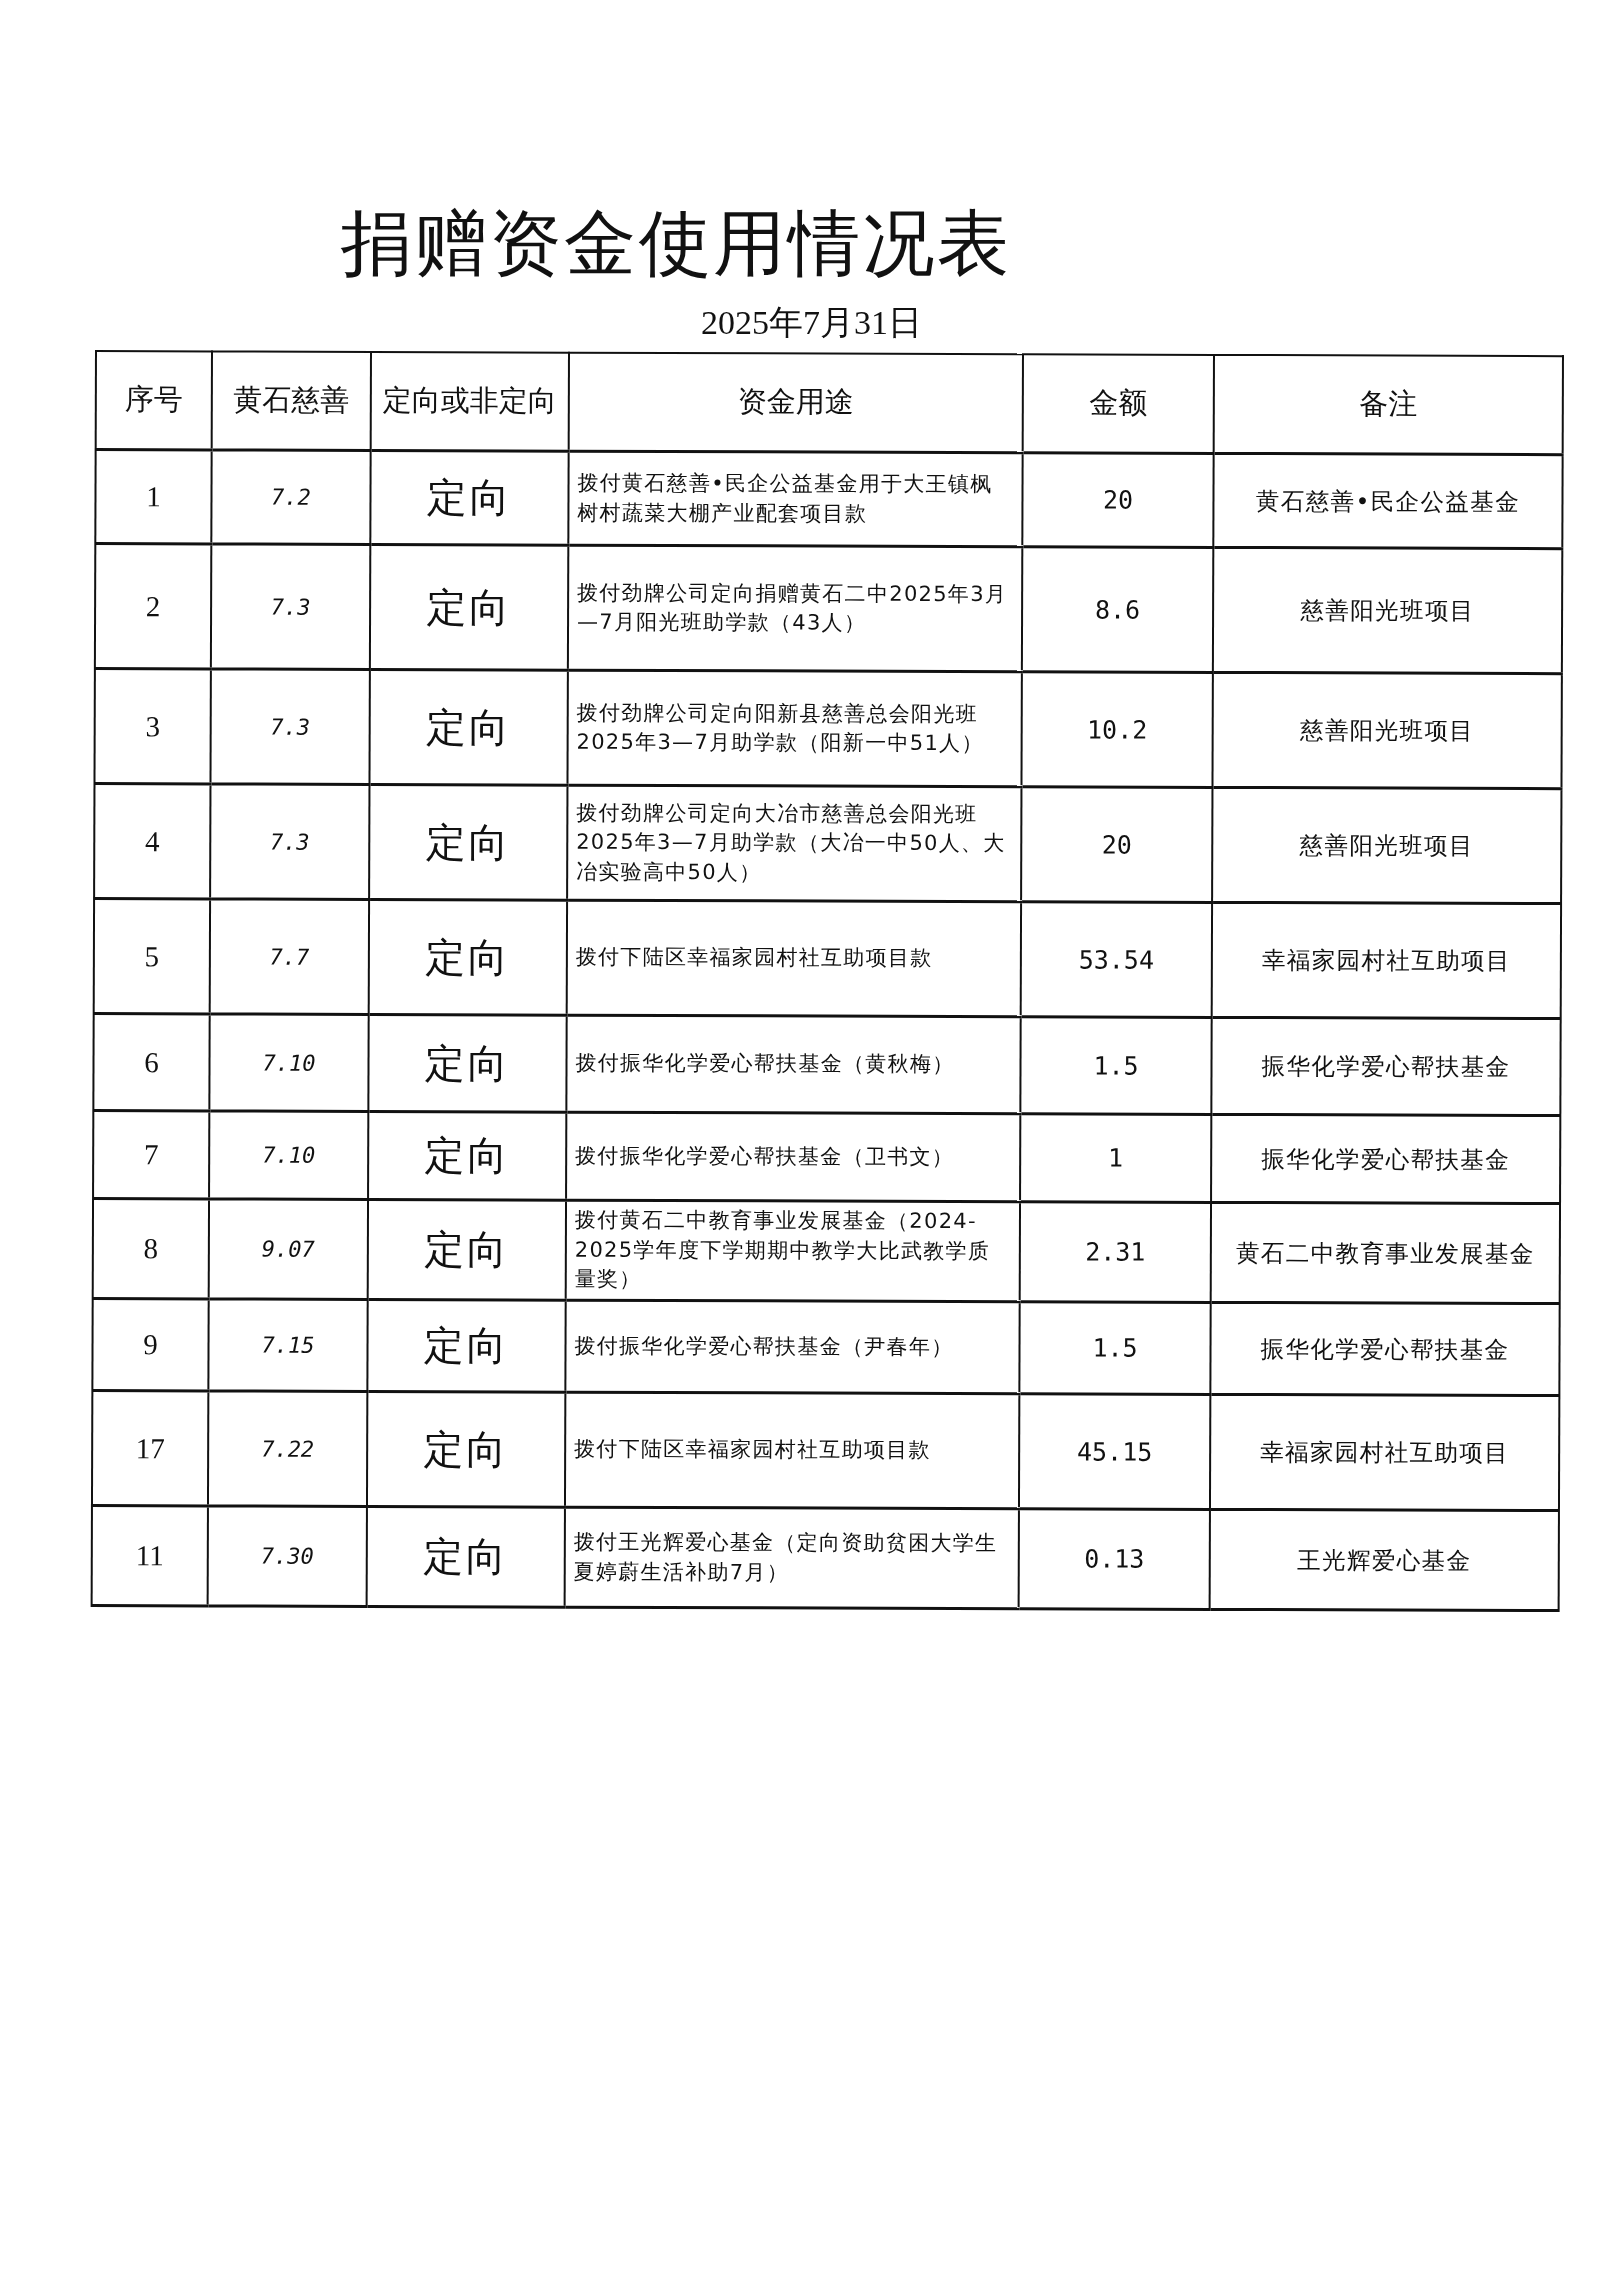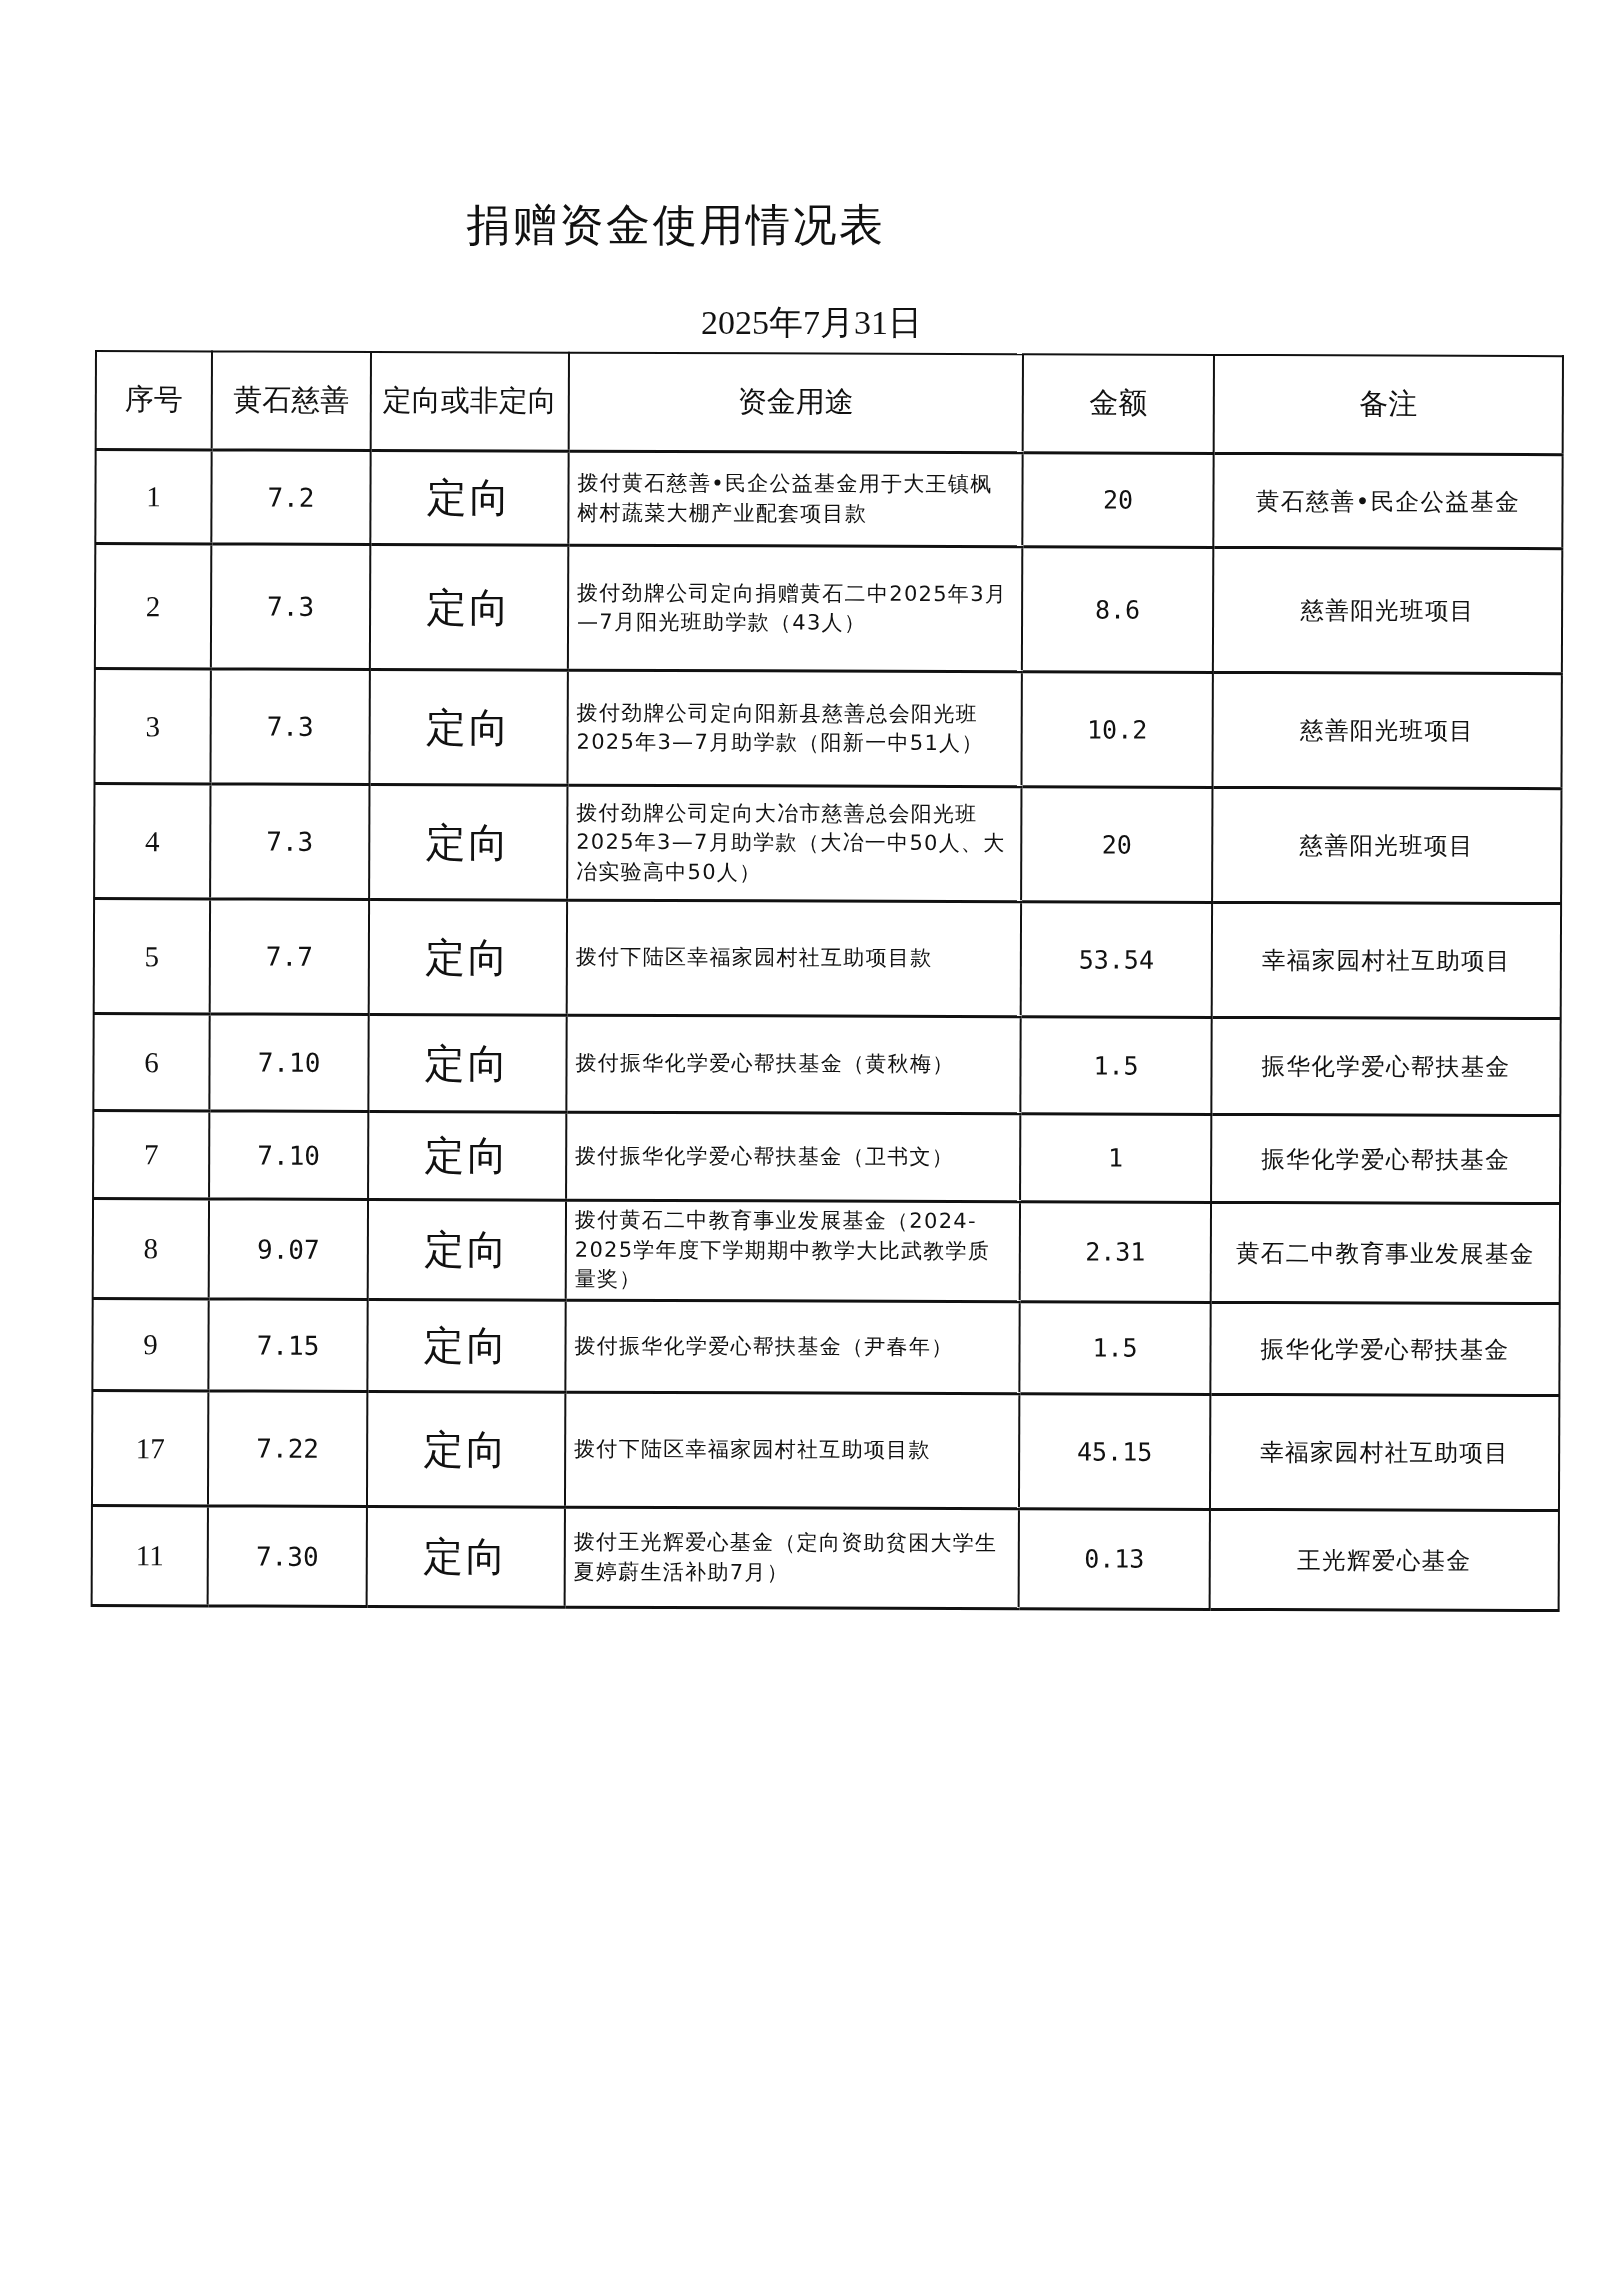--- a/index.html
+++ b/index.html
@@ -1,29 +1,29 @@
 <!DOCTYPE html>
 <html style="font-size:10.5px"><head>
 <meta charset="utf-8">
 <style>
   html, body { margin: 0; padding: 0; background: #ffffff; }
   body { width: 1623px; height: 2295px; position: relative; overflow: hidden;
          font-family: "DejaVu Serif", "Liberation Serif", serif; color: #111; }
   .title { position: absolute; left: 0; width: 1352px; top: 196px; text-align: center;
-           font-size: 44px; letter-spacing: 2.6px; font-family: "DejaVu Sans", sans-serif; font-weight: 400; }
+           font-size: 72px; letter-spacing: 2.6px; font-family: "DejaVu Sans", sans-serif; font-weight: 400; }
   .subtitle { position: absolute; left: 0; width: 1623px; top: 300px; text-align: center;
               font-size: 34px; font-family: "Liberation Serif", serif; }
   table { position: absolute; left: 95px; top: 350px; width: 1466px;
           border-collapse: collapse; table-layout: fixed; transform: rotate(0.2deg); transform-origin: left top; }
   td, th { border: 2px solid #111; text-align: center; vertical-align: middle; padding: 0; }
   th { font-family: "DejaVu Sans", sans-serif; font-weight: 400; font-size: 29px; line-height: 1.35; height: 96px; }
   tr.hdr th { border-bottom: 3.9px solid #111; }
   tbody tr td { border-bottom: 3.9px solid #111; }
   .c-no { font-size: 29px; font-family: "Liberation Serif", serif; }
-  .c-date { font-size: 26px; font-family: "DejaVu Sans Mono", monospace; }
+  .c-date { font-size: 22px; font-family: "DejaVu Sans Mono", monospace; font-style: italic; }
   .c-type { font-size: 40px; font-family: "DejaVu Sans", sans-serif; letter-spacing: 2.6px; }
   .c-use { text-align: left; font-size: 21px; font-family: "DejaVu Sans", sans-serif; line-height: 1.4; padding: 0 7.9px; letter-spacing: 1.3px; }
   .c-amt { font-size: 25px; font-family: "DejaVu Sans Mono", monospace; border-radius: 9px; }
   .c-note { font-size: 23.6px; font-family: "DejaVu Sans", sans-serif; letter-spacing: 1.3px; }
 </style>
 </head>
 <body>
 
 <div class="title">捐赠资金使用情况表</div>
 <div class="subtitle">2025年7月31日</div>

